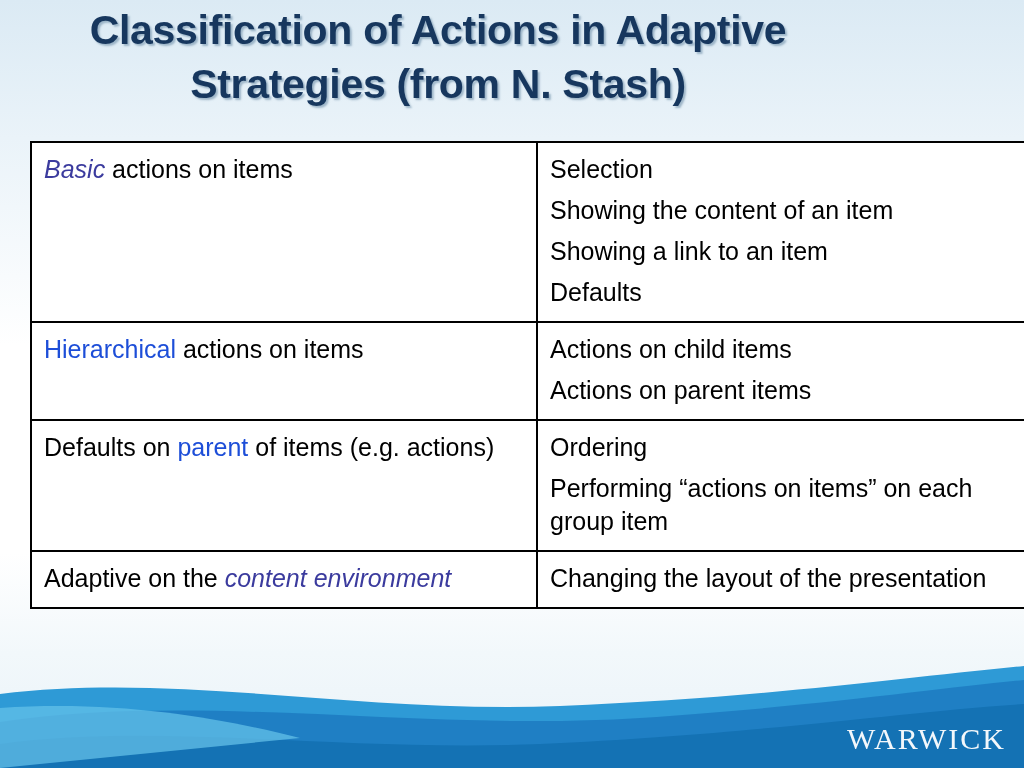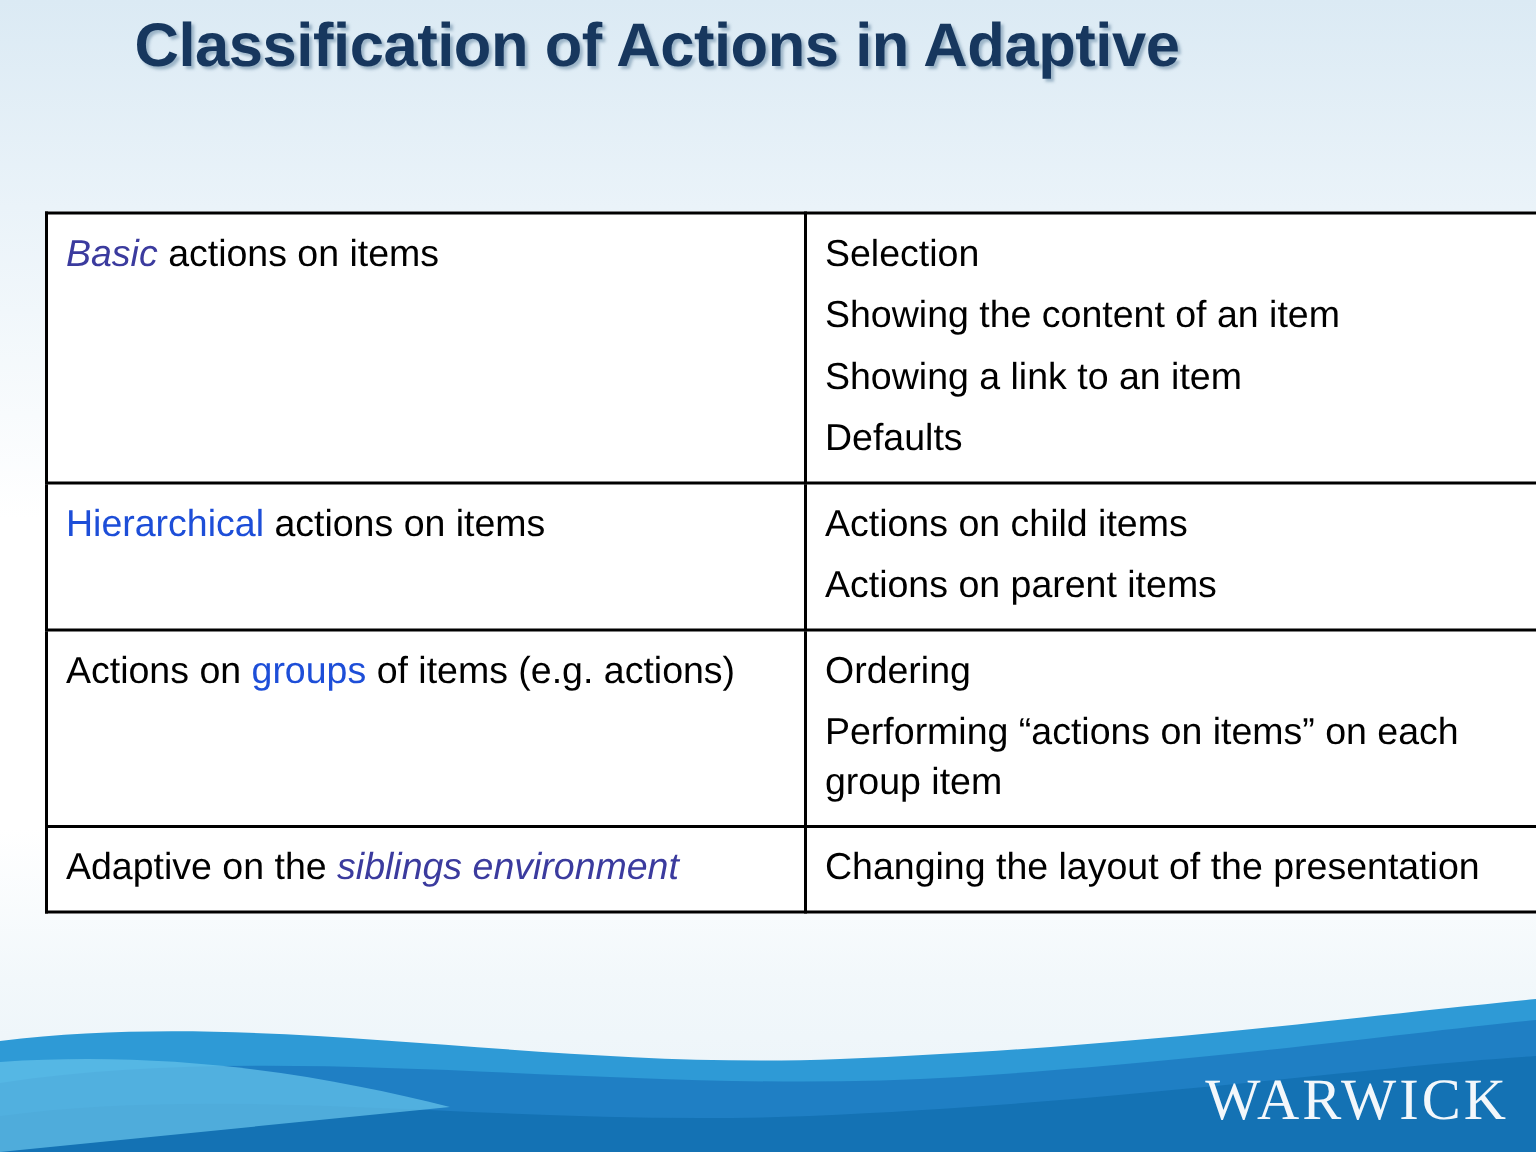--- a/index.html
+++ b/index.html
@@ -76,21 +76,21 @@
     color: #1d4ed8;
   }
   .line { display: block; }
   .line + .line { margin-top: 8px; }
 
   .warwick {
     position: absolute;
     right: 18px;
     bottom: 12px;
     color: #ffffff;
-    font-size: 39px;
+    font-size: 30px;
     letter-spacing: 2px;
     font-family: "Liberation Serif", serif;
     opacity: 0.95;
   }
 </style>
 </head>
 <body>
 
 <div class="slide">
 
@@ -98,20 +98,21 @@
     <svg width="1024" height="120" viewBox="0 0 1024 120" xmlns="http://www.w3.org/2000/svg" aria-hidden="true">
       <path d="M0,46 C180,24 360,66 560,58 C760,50 900,30 1024,18 L1024,120 L0,120 Z" fill="#2e9ad6"></path>
       <path d="M0,74 C200,44 420,84 640,70 C820,58 940,40 1024,32 L1024,120 L0,120 Z" fill="#1f7fc4"></path>
       <path d="M0,96 C160,74 340,104 540,96 C760,86 900,64 1024,56 L1024,120 L0,120 Z" fill="#1472b4"></path>
       <path d="M0,60 C120,52 220,70 300,90 L0,120 Z" fill="#63c0e8" opacity="0.75"></path>
     </svg>
   </div>
 
   <div class="title">
     <span class="line">Classification of Actions in Adaptive</span>
+    <span class="line">Strategies (from N. Stash)</span>
   </div>
 
   <div class="table-wrap">
     <table class="cls">
       <tbody>
         <tr>
           <td class="left">
             <span class="em-italic">Basic</span><span> actions on items</span>
           </td>
           <td class="right">
@@ -125,30 +126,30 @@
           <td class="left">
             <span class="em-plain">Hierarchical</span><span> actions on items</span>
           </td>
           <td class="right">
             <span class="line">Actions on child items</span>
             <span class="line">Actions on parent items</span>
           </td>
         </tr>
         <tr>
           <td class="left">
-            <span>Actions on </span><span class="em-plain">groups</span><span> of items (e.g. actions)</span>
+            <span>Defaults on </span><span class="em-plain">parent</span><span> of items (e.g. actions)</span>
           </td>
           <td class="right">
             <span class="line">Ordering</span>
             <span class="line">Performing “actions on items” on each group item</span>
           </td>
         </tr>
         <tr>
           <td class="left">
-            <span>Adaptive on the </span><span class="em-italic">siblings environment</span>
+            <span>Adaptive on the </span><span class="em-italic">content environment</span>
           </td>
           <td class="right">
             <span class="line">Changing the layout of the presentation</span>
           </td>
         </tr>
       </tbody>
     </table>
   </div>
 
   <div class="warwick">

